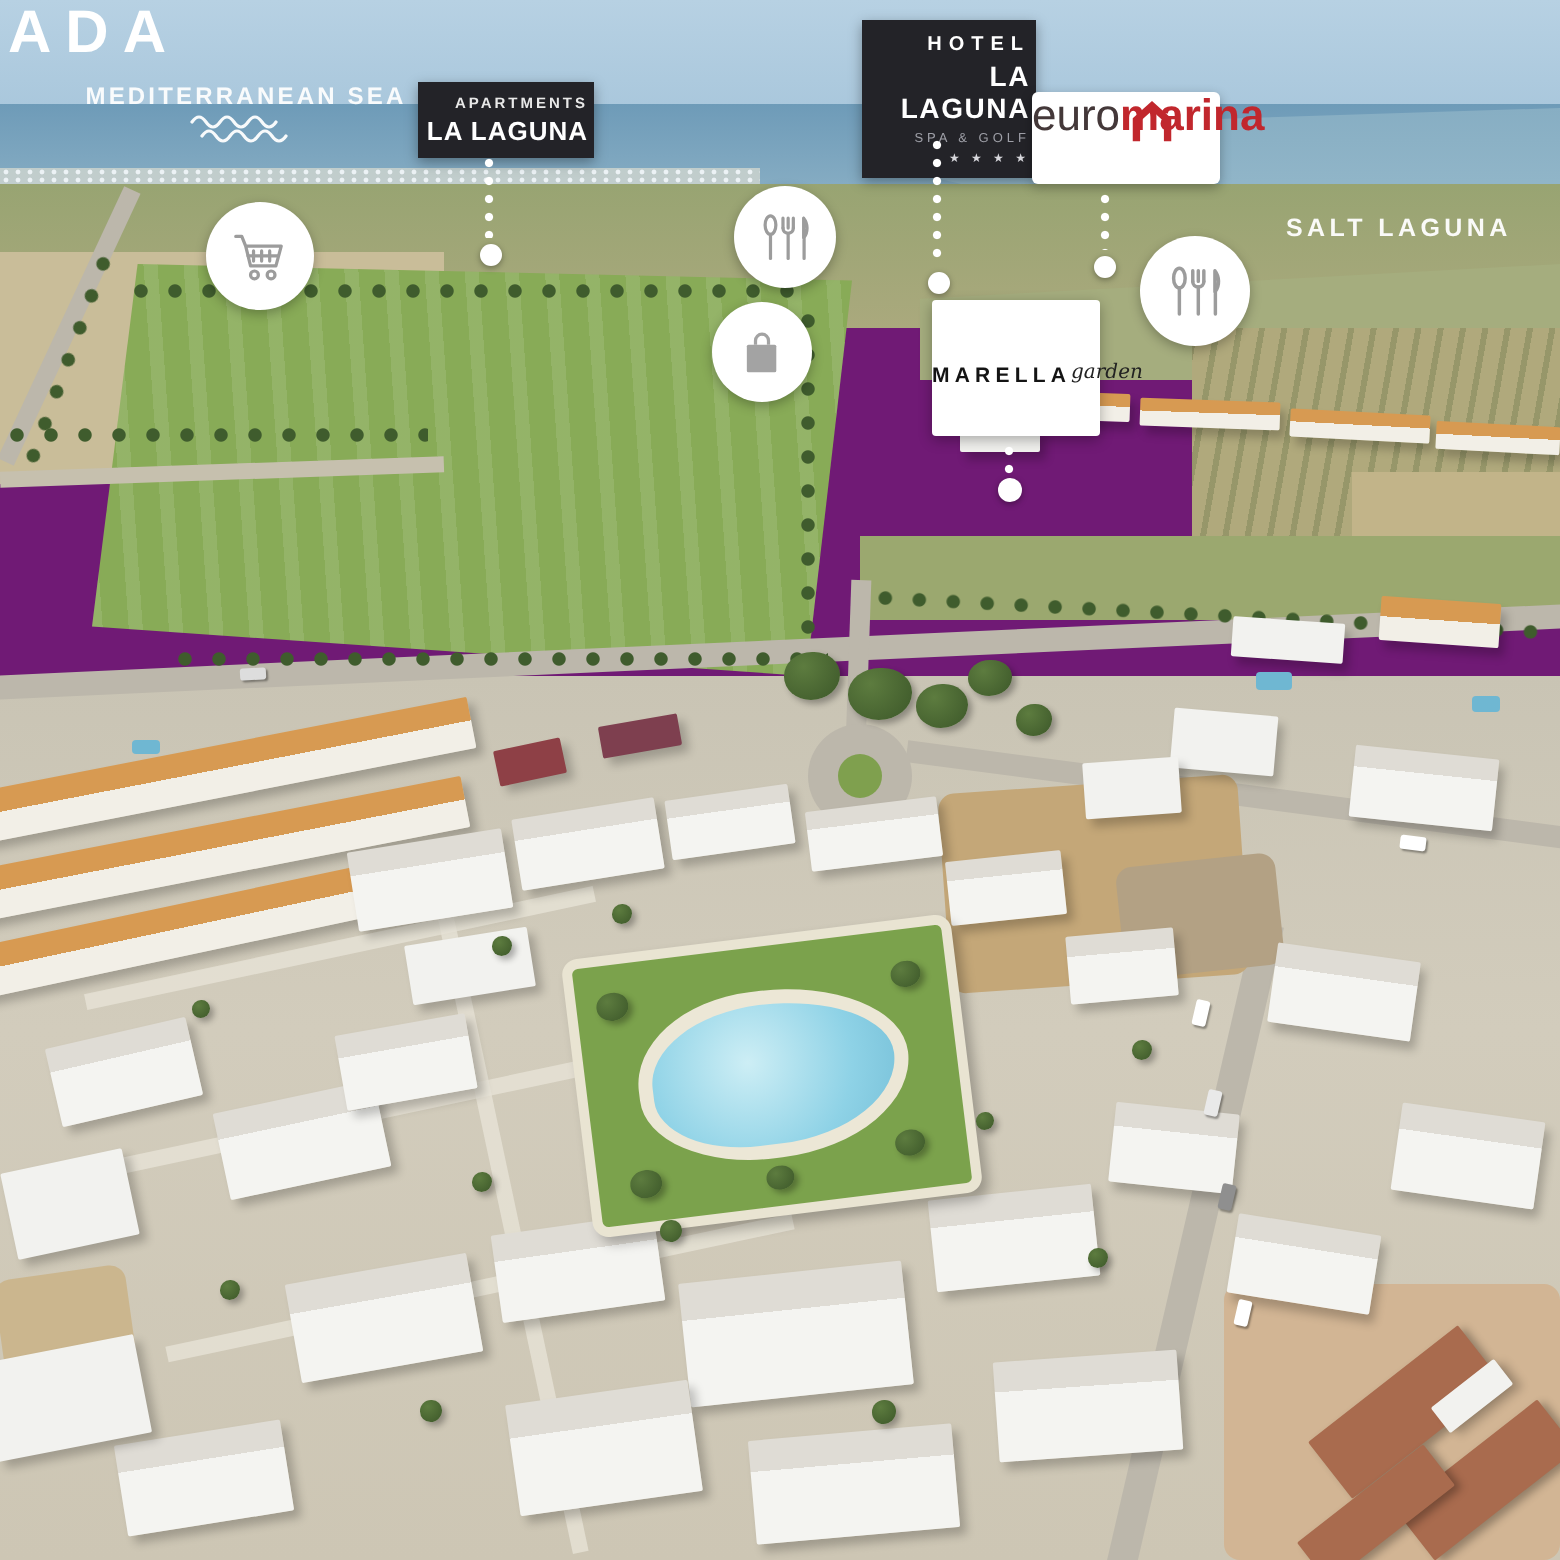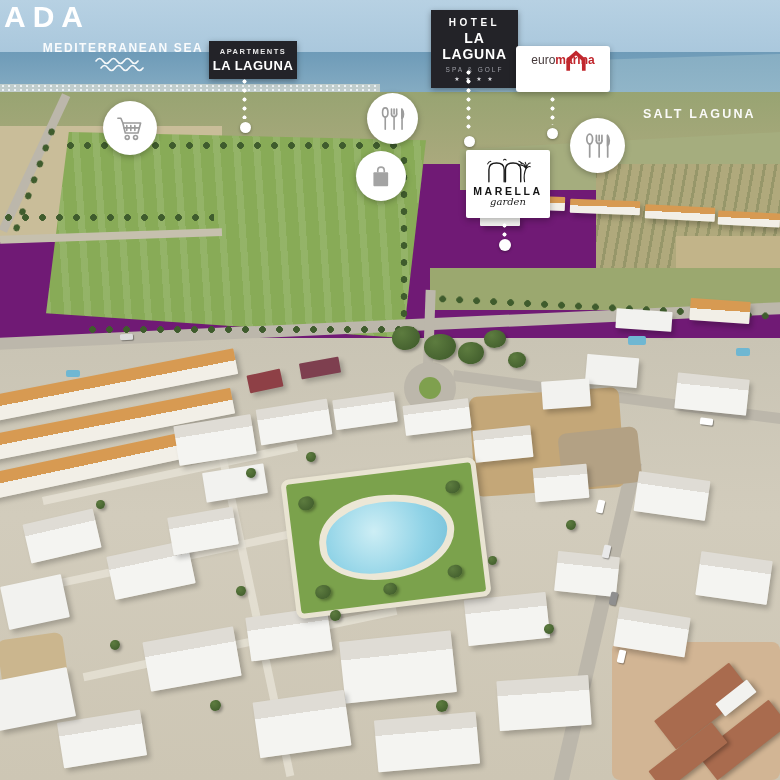--- a/index.html
+++ b/index.html
@@ -56,43 +56,43 @@
   .deck{left:26px;top:22px;width:136px;height:84px;background:#ece7d6;border-radius:46% 54% 52% 48% / 52% 48% 55% 45%;}
   .water{left:7px;top:7px;width:122px;height:70px;border-radius:52% 58% 55% 45% / 55% 50% 60% 45%;
          background:radial-gradient(circle at 40% 40%,#cdeef5,#8ed2e6 62%,#77c0d8);}
 
   
   .ovl{z-index:50;}
   .wm{left:4px;top:0;color:#fff;font-size:30px;font-weight:600;letter-spacing:7px;}
   .sealabel{left:42px;top:41px;width:162px;text-align:center;color:#fff;font-size:12px;
             font-weight:700;letter-spacing:1.6px;opacity:.93;}
   .saltlabel{left:643px;top:107px;color:#fff;font-size:12.5px;font-weight:700;letter-spacing:2.2px;opacity:.95;}
-  .badge{background:#232328;color:#fff;text-align:center;box-shadow:0 2px 6px rgba(0,0,0,.35);}
+  .badge{background:#232328;color:#fff;text-align:right;box-shadow:0 2px 6px rgba(0,0,0,.35);}
   .badge .l1{position:static;display:block;font-size:7.5px;letter-spacing:1.5px;font-weight:600;color:#e8e8e8;}
   .badge .l2{position:static;display:block;font-size:13px;font-weight:700;letter-spacing:.5px;margin-top:2px;}
   .badge-apartments{left:209px;top:41px;width:88px;padding:6px 3px;}
   .badge-hotel{left:431px;top:10px;width:87px;padding:7px 3px 6px;}
   .badge-hotel .h1{position:static;display:block;font-size:10px;letter-spacing:3.5px;font-weight:600;}
   .badge-hotel .h2{position:static;display:block;font-size:14px;font-weight:800;letter-spacing:.8px;margin-top:2px;}
   .badge-hotel .h3{position:static;display:block;font-size:6.5px;letter-spacing:2px;color:#9fa0a8;margin-top:4px;}
   .badge-hotel .h4{position:static;display:block;font-size:6px;color:#d7d7dc;letter-spacing:2px;margin-top:2px;}
   .badge-euromarina{left:516px;top:46px;width:94px;height:46px;background:#fff;border-radius:3px;
                     box-shadow:0 2px 6px rgba(0,0,0,.3);text-align:center;padding-top:4px;}
-  .em-word{position:static;font-size:12px;line-height:16px;}
+  .em-word{position:static;font-size:22px;line-height:16px;}
   .em1{color:#443839;font-weight:500;}
   .em2{color:#c1272d;font-weight:800;}
   .dotline{width:5px;background-image:radial-gradient(circle,#fff 1.8px,rgba(255,255,255,0) 2.3px);
            background-size:5px 9px;background-repeat:repeat-y;background-position:center top;}
   .enddot{width:11px;height:11px;border-radius:50%;background:#fff;box-shadow:0 1px 3px rgba(0,0,0,.35);}
   .circle{background:#fff;border-radius:50%;box-shadow:0 2px 6px rgba(0,0,0,.28);
           display:flex;align-items:center;justify-content:center;flex-direction:column;}
   .circle svg{position:static;}
   .spa-txt{position:static;font-size:11px;font-weight:700;letter-spacing:1.5px;color:#9c9c9c;line-height:11px;}
   .marella{left:466px;top:150px;width:84px;height:68px;background:#fff;border-radius:2px;
-           box-shadow:0 2px 7px rgba(0,0,0,.3);display:flex;flex-direction:column;align-items:center;padding-top:5px;}
+           box-shadow:0 2px 7px rgba(0,0,0,.3);display:flex;flex-direction:row;align-items:center;padding-top:5px;}
   .marella svg{position:static;}
   .marella .nm{position:static;font-size:10.5px;font-weight:700;letter-spacing:2.6px;color:#141414;margin-top:2px;}
   .marella .sb{position:static;font-size:10px;font-style:italic;font-family:"DejaVu Serif",serif;color:#222;line-height:9px;}
 </style>
 </head>
 <body>
 
 <div class="stage">
 
   <div style="left:0;top:0;width:780px;height:780px;">

